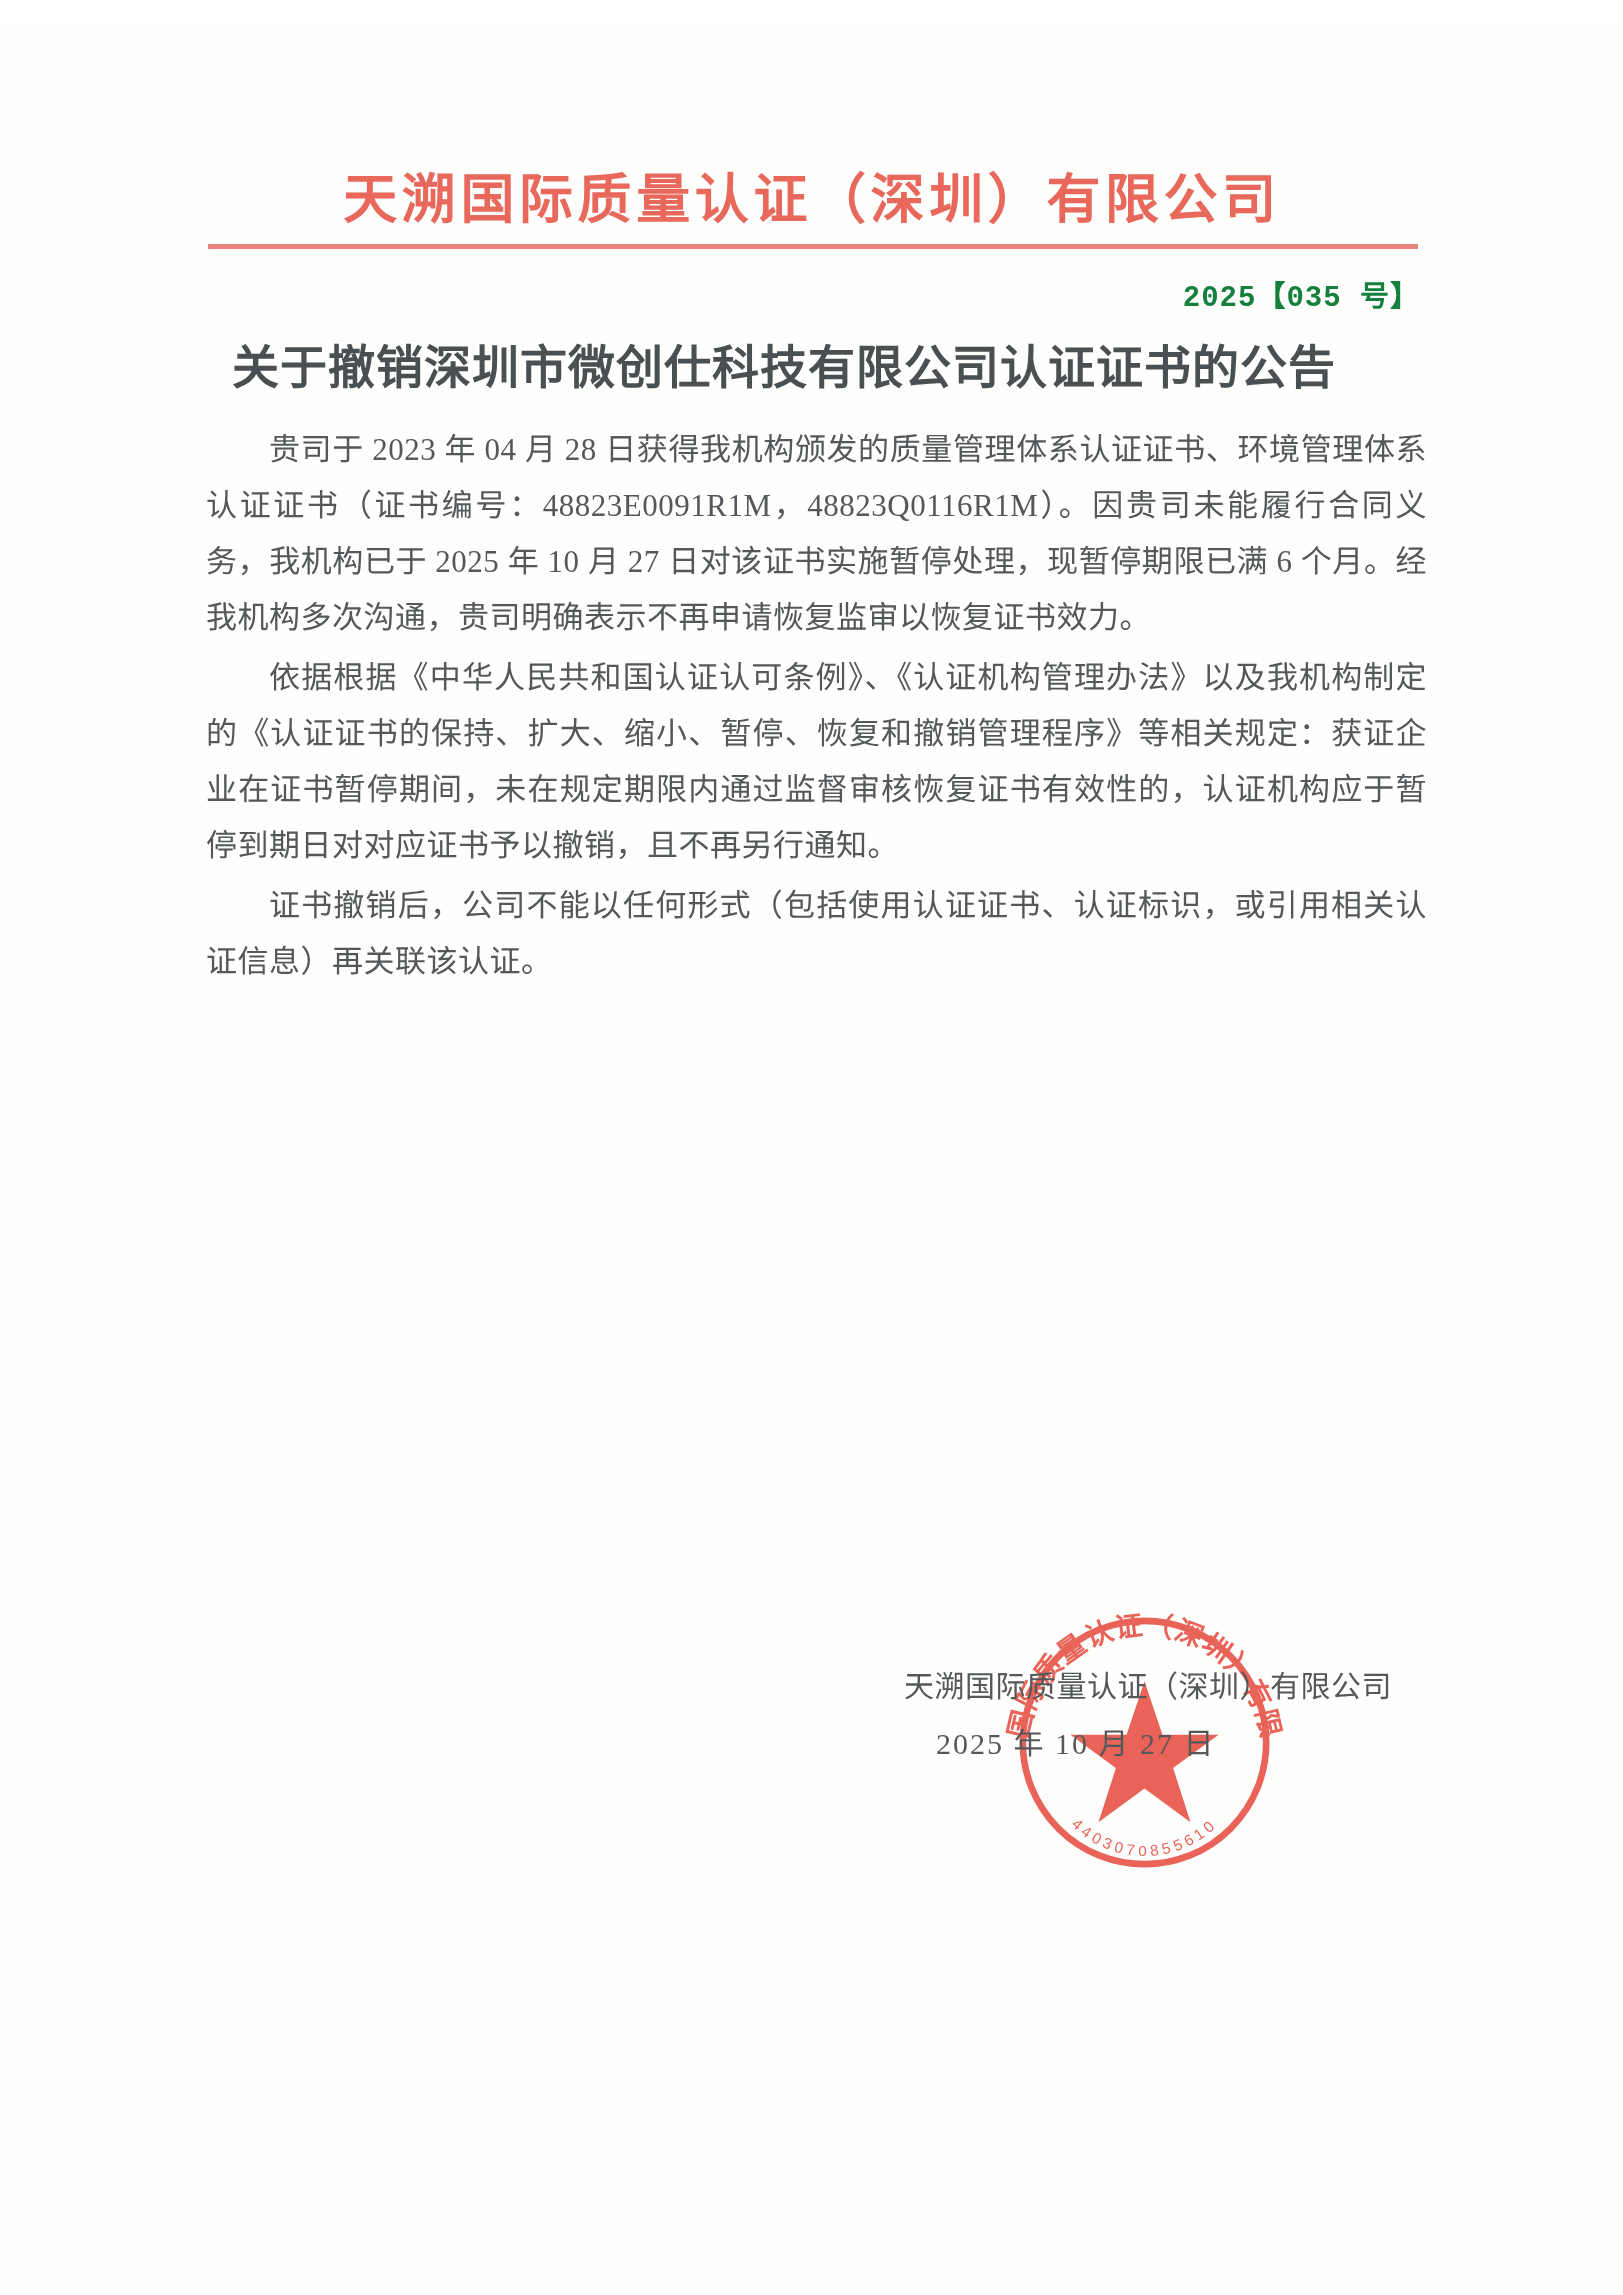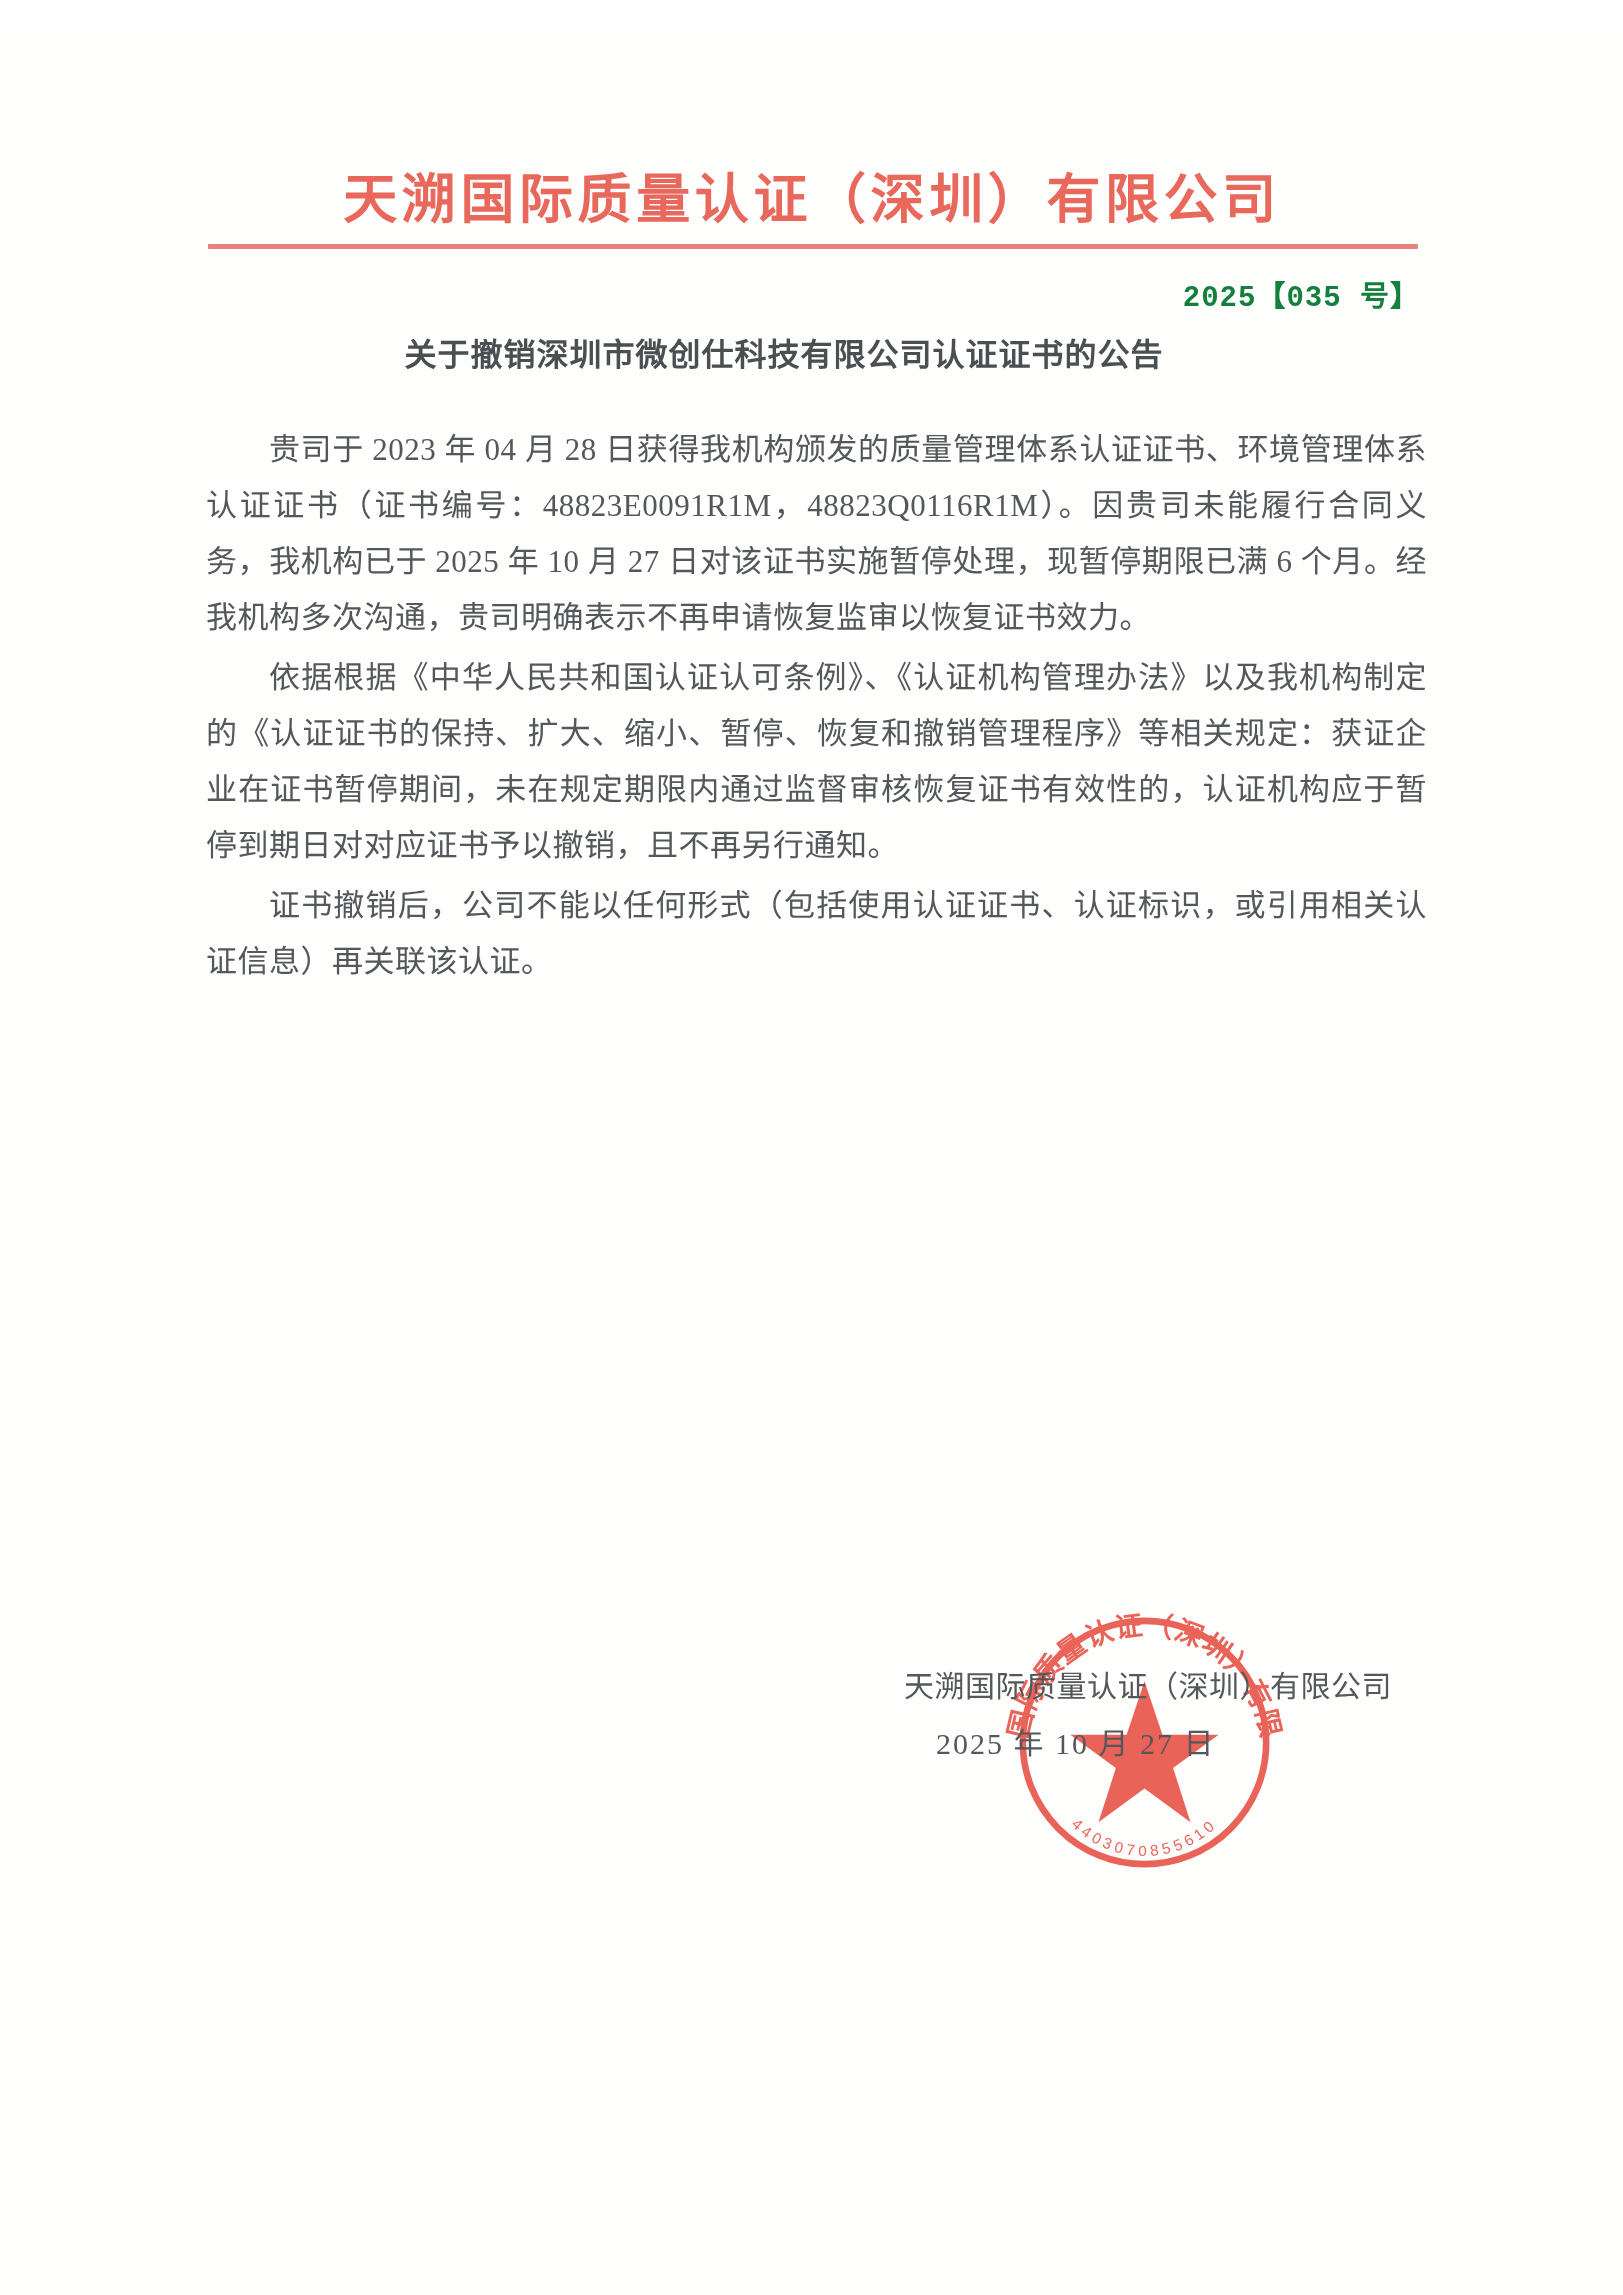--- a/index.html
+++ b/index.html
@@ -68,21 +68,21 @@
 
   
   .doc-title {
     position: absolute;
     left: 0;
     top: 306px;
     width: 1568px;
     text-align: center;
     font-family: "Liberation Sans", "DejaVu Sans", sans-serif;
     font-weight: bold;
-    font-size: 32px;
+    font-size: 47px;
     letter-spacing: 1px;
     color: #4a4f52;
     white-space: nowrap;
   }
 
   
   .body-text {
     position: absolute;
     left: 206px;
     top: 399px;

